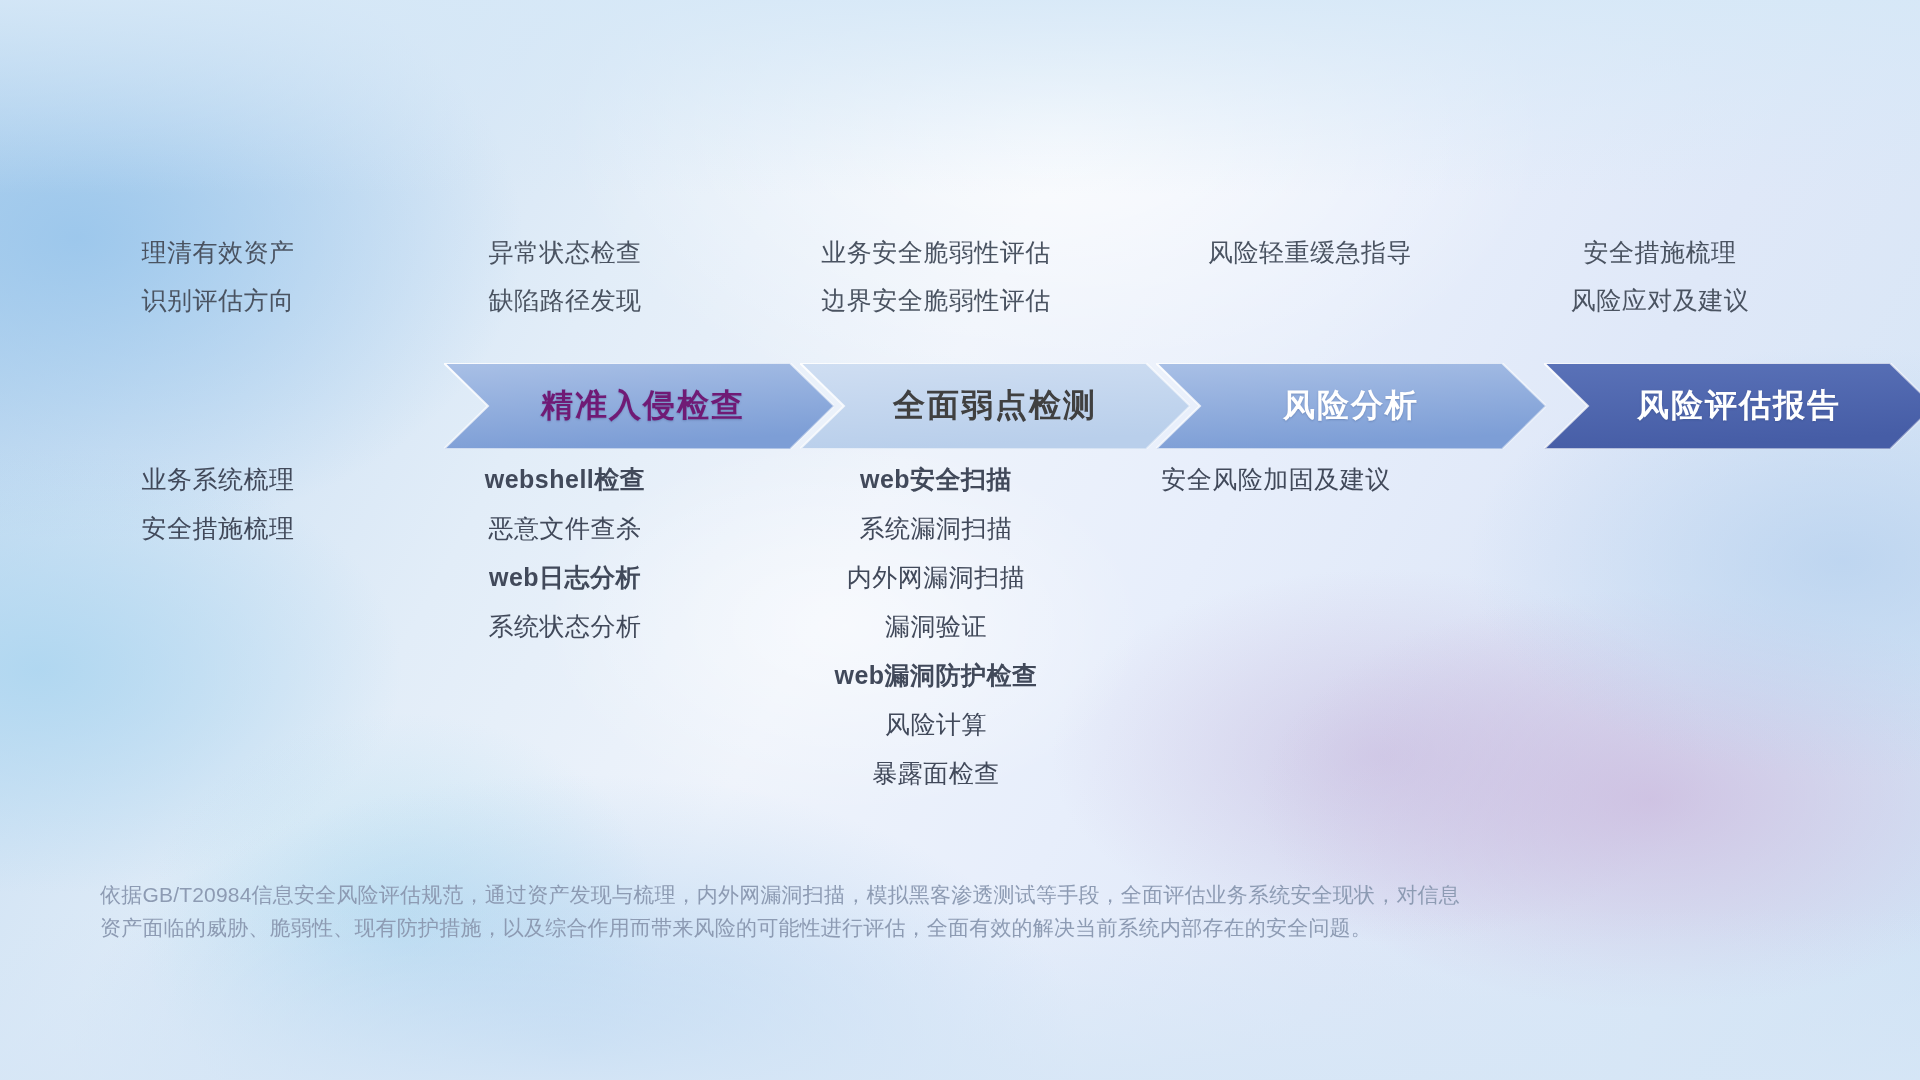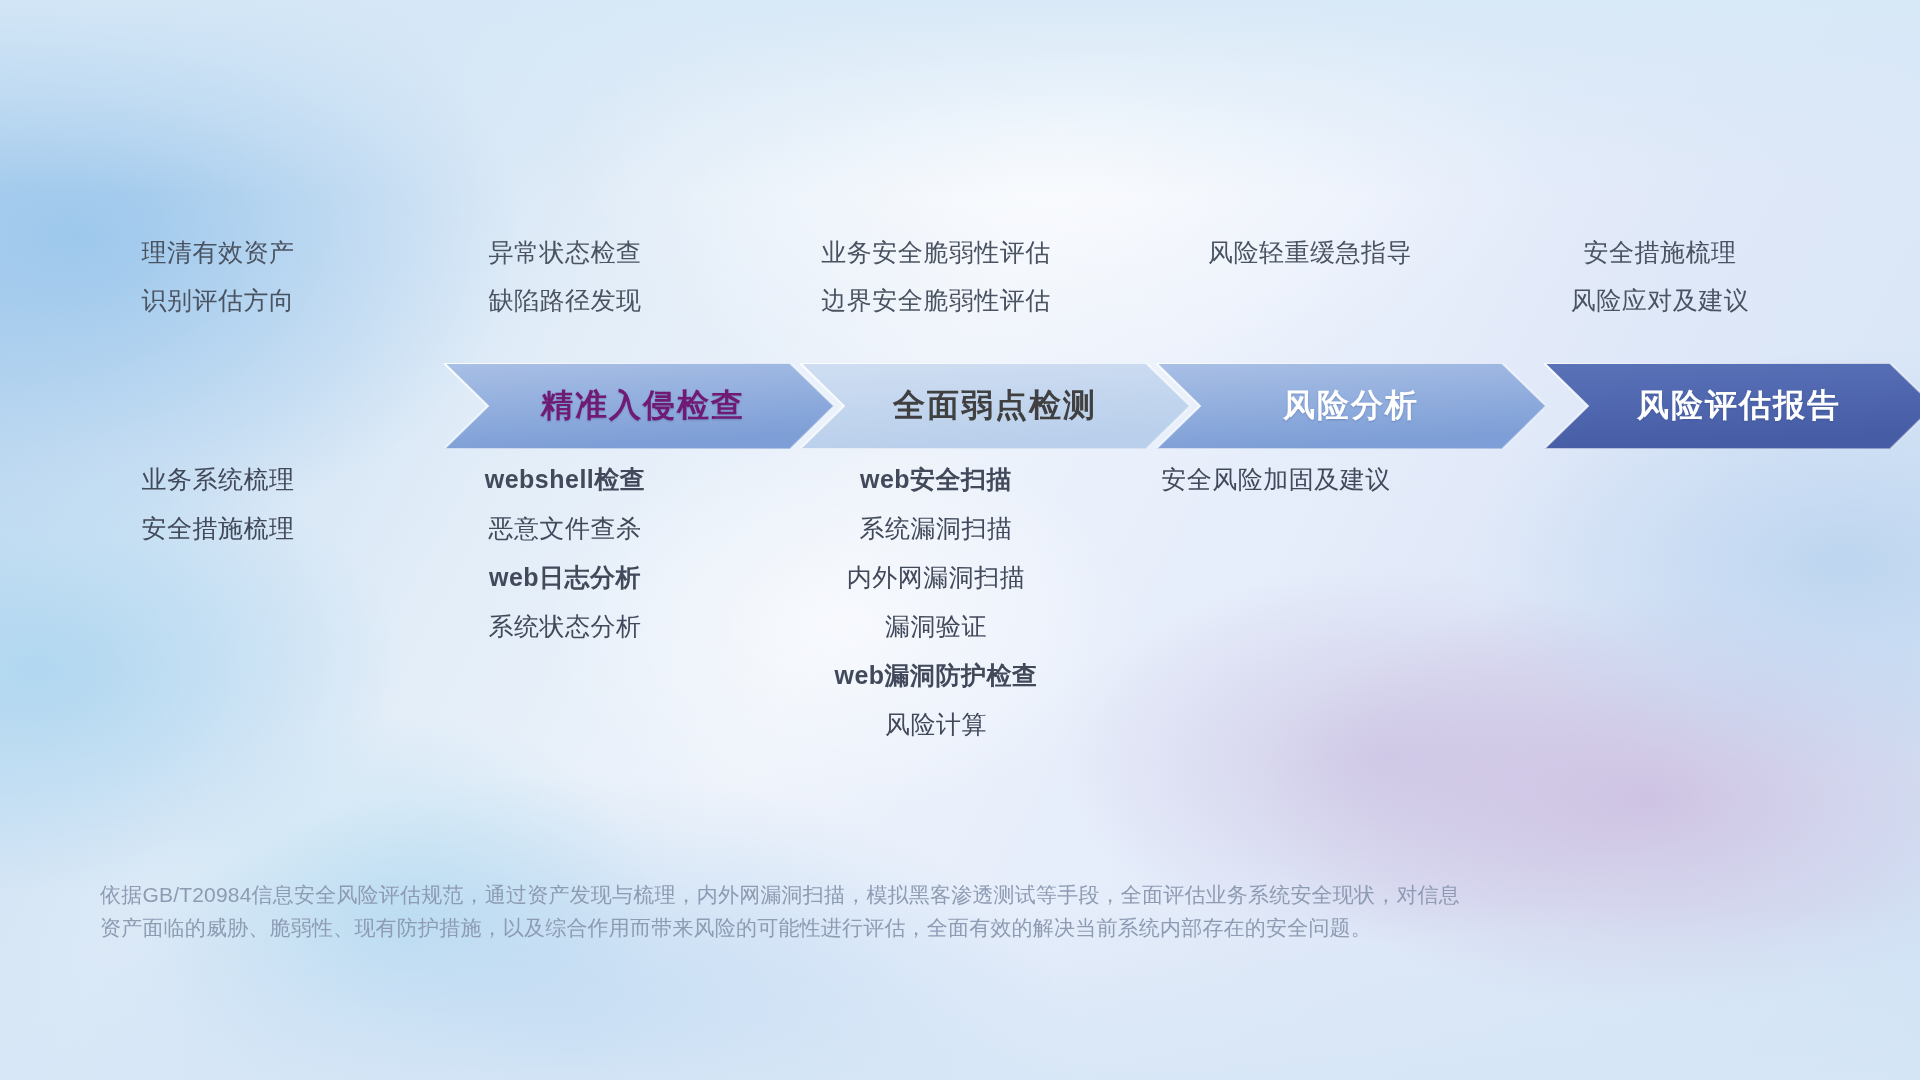--- a/index.html
+++ b/index.html
@@ -283,20 +283,21 @@
           <div class="note-line bold-lead">web日志分析</div>
           <div class="note-line">系统状态分析</div>
         </div>
         <div class="col" style="width: 384px; transform: translateX(-24px);">
           <div class="note-line bold-lead">web安全扫描</div>
           <div class="note-line">系统漏洞扫描</div>
           <div class="note-line">内外网漏洞扫描</div>
           <div class="note-line">漏洞验证</div>
           <div class="note-line bold-lead">web漏洞防护检查</div>
           <div class="note-line">风险计算</div>
+          <div class="note-line">暴露面检查</div>
         </div>
         <div class="col" style="width: 384px; transform: translateX(-68px);">
           <div class="note-line">安全风险加固及建议</div>
         </div>
       </div>
 
     <div class="footer">
       <p>依据GB/T20984信息安全风险评估规范，通过资产发现与梳理，内外网漏洞扫描，模拟黑客渗透测试等手段，全面评估业务系统安全现状，对信息</p>
       <p>资产面临的威胁、脆弱性、现有防护措施，以及综合作用而带来风险的可能性进行评估，全面有效的解决当前系统内部存在的安全问题。</p>
     </div>

